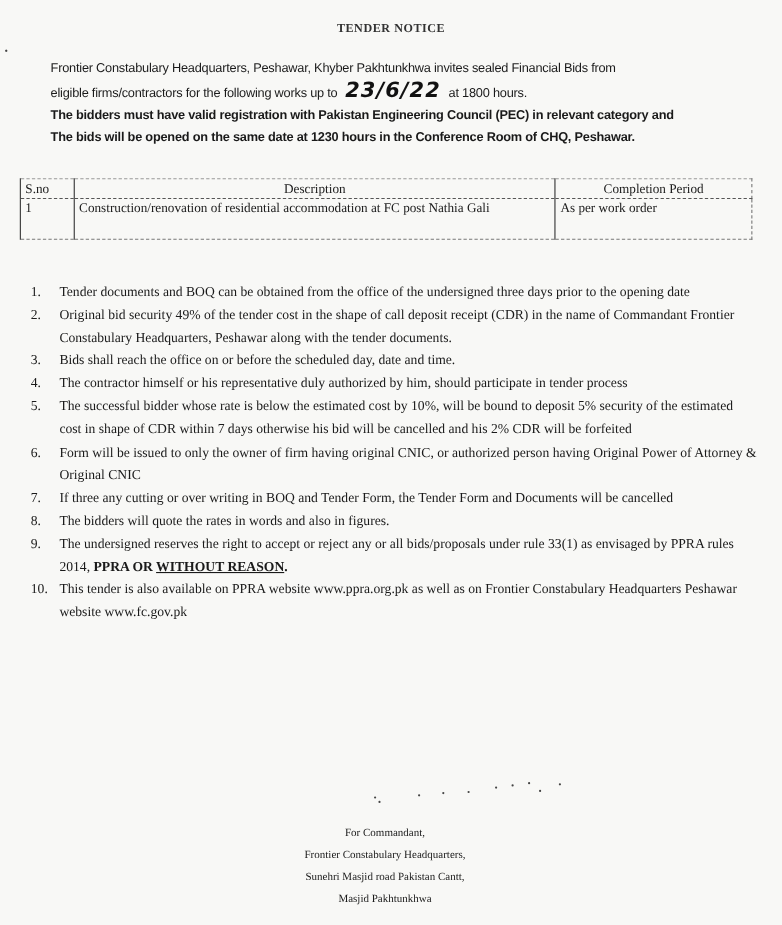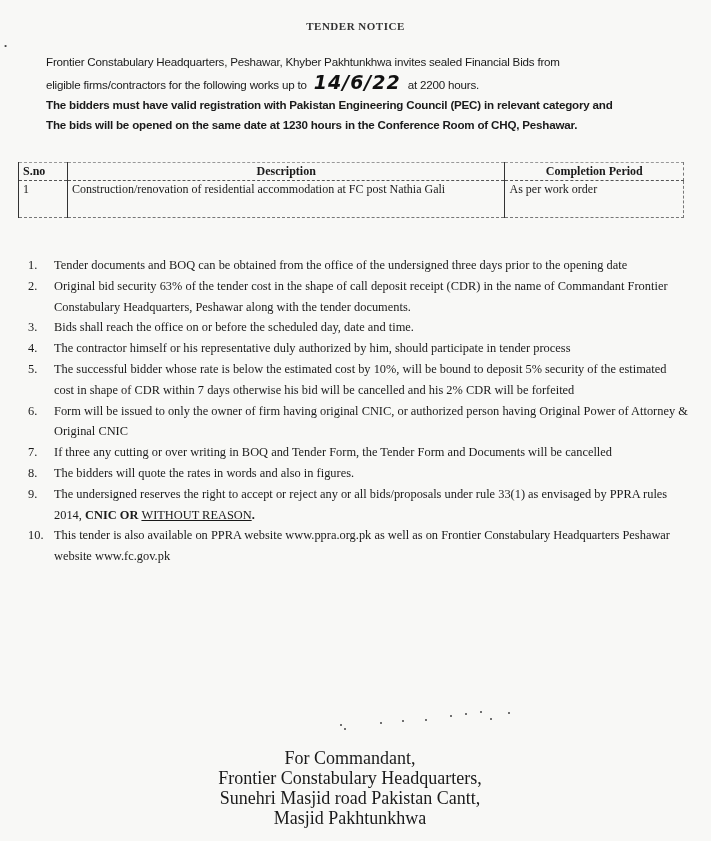--- a/index.html
+++ b/index.html
@@ -27,56 +27,56 @@
     font-size: 19px; color: #111; letter-spacing: 1px; margin: 0 4px;
   }
   table.works {
     position: absolute; left: 18px; top: 162px; width: 666px;
     border-collapse: collapse; font-size: 12px;
   }
   table.works th, table.works td {
     border-left: 1.5px solid #333; border-right: 1.5px dashed #777;
     padding: 1px 4px; vertical-align: top;
   }
-  table.works th { border-bottom: 1.5px dashed #555; border-top: 1px dashed #999; font-weight: bold; }
+  table.works th { border-bottom: 1.5px dashed #555; border-top: 1px dashed #999; font-weight: normal; }
   table.works td { border-bottom: 1.5px dashed #777; height: 34px; }
   .col-sno { width: 40px; text-align: left; }
   .col-desc { width: 430px; text-align: center; font-weight: normal; }
   .col-period { width: 170px; }
   td.desc { text-align: left; }
   ol.terms {
     position: absolute; left: 28px; top: 255px; width: 660px; margin: 0; padding: 0;
     list-style: none; font-size: 12.4px; line-height: 20.8px;
   }
   ol.terms li { position: relative; padding-left: 26px; }
   ol.terms li .num { position: absolute; left: 0; top: 0; }
-  .underline { text-decoration: underline; font-weight: normal; }
+  .underline { text-decoration: underline; font-weight: bold; }
   .signature {
     position: absolute; left: 330px; top: 710px; width: 200px; height: 22px;
   }
   .signature span { position: absolute; width: 2px; height: 2px; background: #444; border-radius: 50%; }
   .sign-block {
     position: absolute; left: 200px; top: 748px; width: 300px; text-align: center;
-    font-size: 18px; line-height: 20px;
+    font-size: 10px; line-height: 20px;
   }
   .sign-block p { margin: 0; }
 </style>
 </head>
 <body>
 
 <div class="page">
   <div class="title">TENDER NOTICE</div>
   <div class="mark">•</div>
 
   <div class="intro">
     <p>Frontier Constabulary Headquarters, Peshawar, Khyber Pakhtunkhwa invites sealed Financial Bids from</p>
     <p>
       <span>eligible firms/contractors for the following works up to</span>
-      <span class="handwritten">14/6/22</span>
-      <span>at 2200 hours.</span>
+      <span class="handwritten">23/6/22</span>
+      <span>at 1800 hours.</span>
     </p>
     <p class="bold">The bidders must have valid registration with Pakistan Engineering Council (PEC) in relevant category and</p>
     <p class="bold">The bids will be opened on the same date at 1230 hours in the Conference Room of CHQ, Peshawar.</p>
   </div>
 
   <table class="works">
     <thead>
       <tr>
         <th class="col-sno">S.no</th>
         <th class="col-desc">Description</th>
@@ -87,28 +87,28 @@
       <tr>
         <td>1</td>
         <td class="desc">Construction/renovation of residential accommodation at FC post Nathia Gali</td>
         <td>As per work order</td>
       </tr>
     </tbody>
   </table>
 
   <ol class="terms">
     <li><span class="num">1.</span><span>Tender documents and BOQ can be obtained from the office of the undersigned three days prior to the opening date</span></li>
-    <li><span class="num">2.</span><span>Original bid security 63% of the tender cost in the shape of call deposit receipt (CDR) in the name of Commandant Frontier Constabulary Headquarters, Peshawar along with the tender documents.</span></li>
+    <li><span class="num">2.</span><span>Original bid security 49% of the tender cost in the shape of call deposit receipt (CDR) in the name of Commandant Frontier Constabulary Headquarters, Peshawar along with the tender documents.</span></li>
     <li><span class="num">3.</span><span>Bids shall reach the office on or before the scheduled day, date and time.</span></li>
     <li><span class="num">4.</span><span>The contractor himself or his representative duly authorized by him, should participate in tender process</span></li>
     <li><span class="num">5.</span><span>The successful bidder whose rate is below the estimated cost by 10%, will be bound to deposit 5% security of the estimated cost in shape of CDR within 7 days otherwise his bid will be cancelled and his 2% CDR will be forfeited</span></li>
     <li><span class="num">6.</span><span>Form will be issued to only the owner of firm having original CNIC, or authorized person having Original Power of Attorney &amp; Original CNIC</span></li>
     <li><span class="num">7.</span><span>If three any cutting or over writing in BOQ and Tender Form, the Tender Form and Documents will be cancelled</span></li>
     <li><span class="num">8.</span><span>The bidders will quote the rates in words and also in figures.</span></li>
-    <li><span class="num">9.</span><span>The undersigned reserves the right to accept or reject any or all bids/proposals under rule 33(1) as envisaged by PPRA rules 2014, </span><b>CNIC OR </b><span class="underline">WITHOUT REASON</span><b>.</b></li>
+    <li><span class="num">9.</span><span>The undersigned reserves the right to accept or reject any or all bids/proposals under rule 33(1) as envisaged by PPRA rules 2014, </span><b>PPRA OR </b><span class="underline">WITHOUT REASON</span><b>.</b></li>
     <li><span class="num">10.</span><span>This tender is also available on PPRA website www.ppra.org.pk as well as on Frontier Constabulary Headquarters Peshawar website www.fc.gov.pk</span></li>
   </ol>
 
   <div class="signature">
     <span style="left:10px;top:14px"></span>
       <span style="left:14px;top:18px"></span>
     <span style="left:50px;top:12px"></span>
       <span style="left:72px;top:10px"></span>
     <span style="left:95px;top:9px"></span>
       <span style="left:120px;top:5px"></span>

